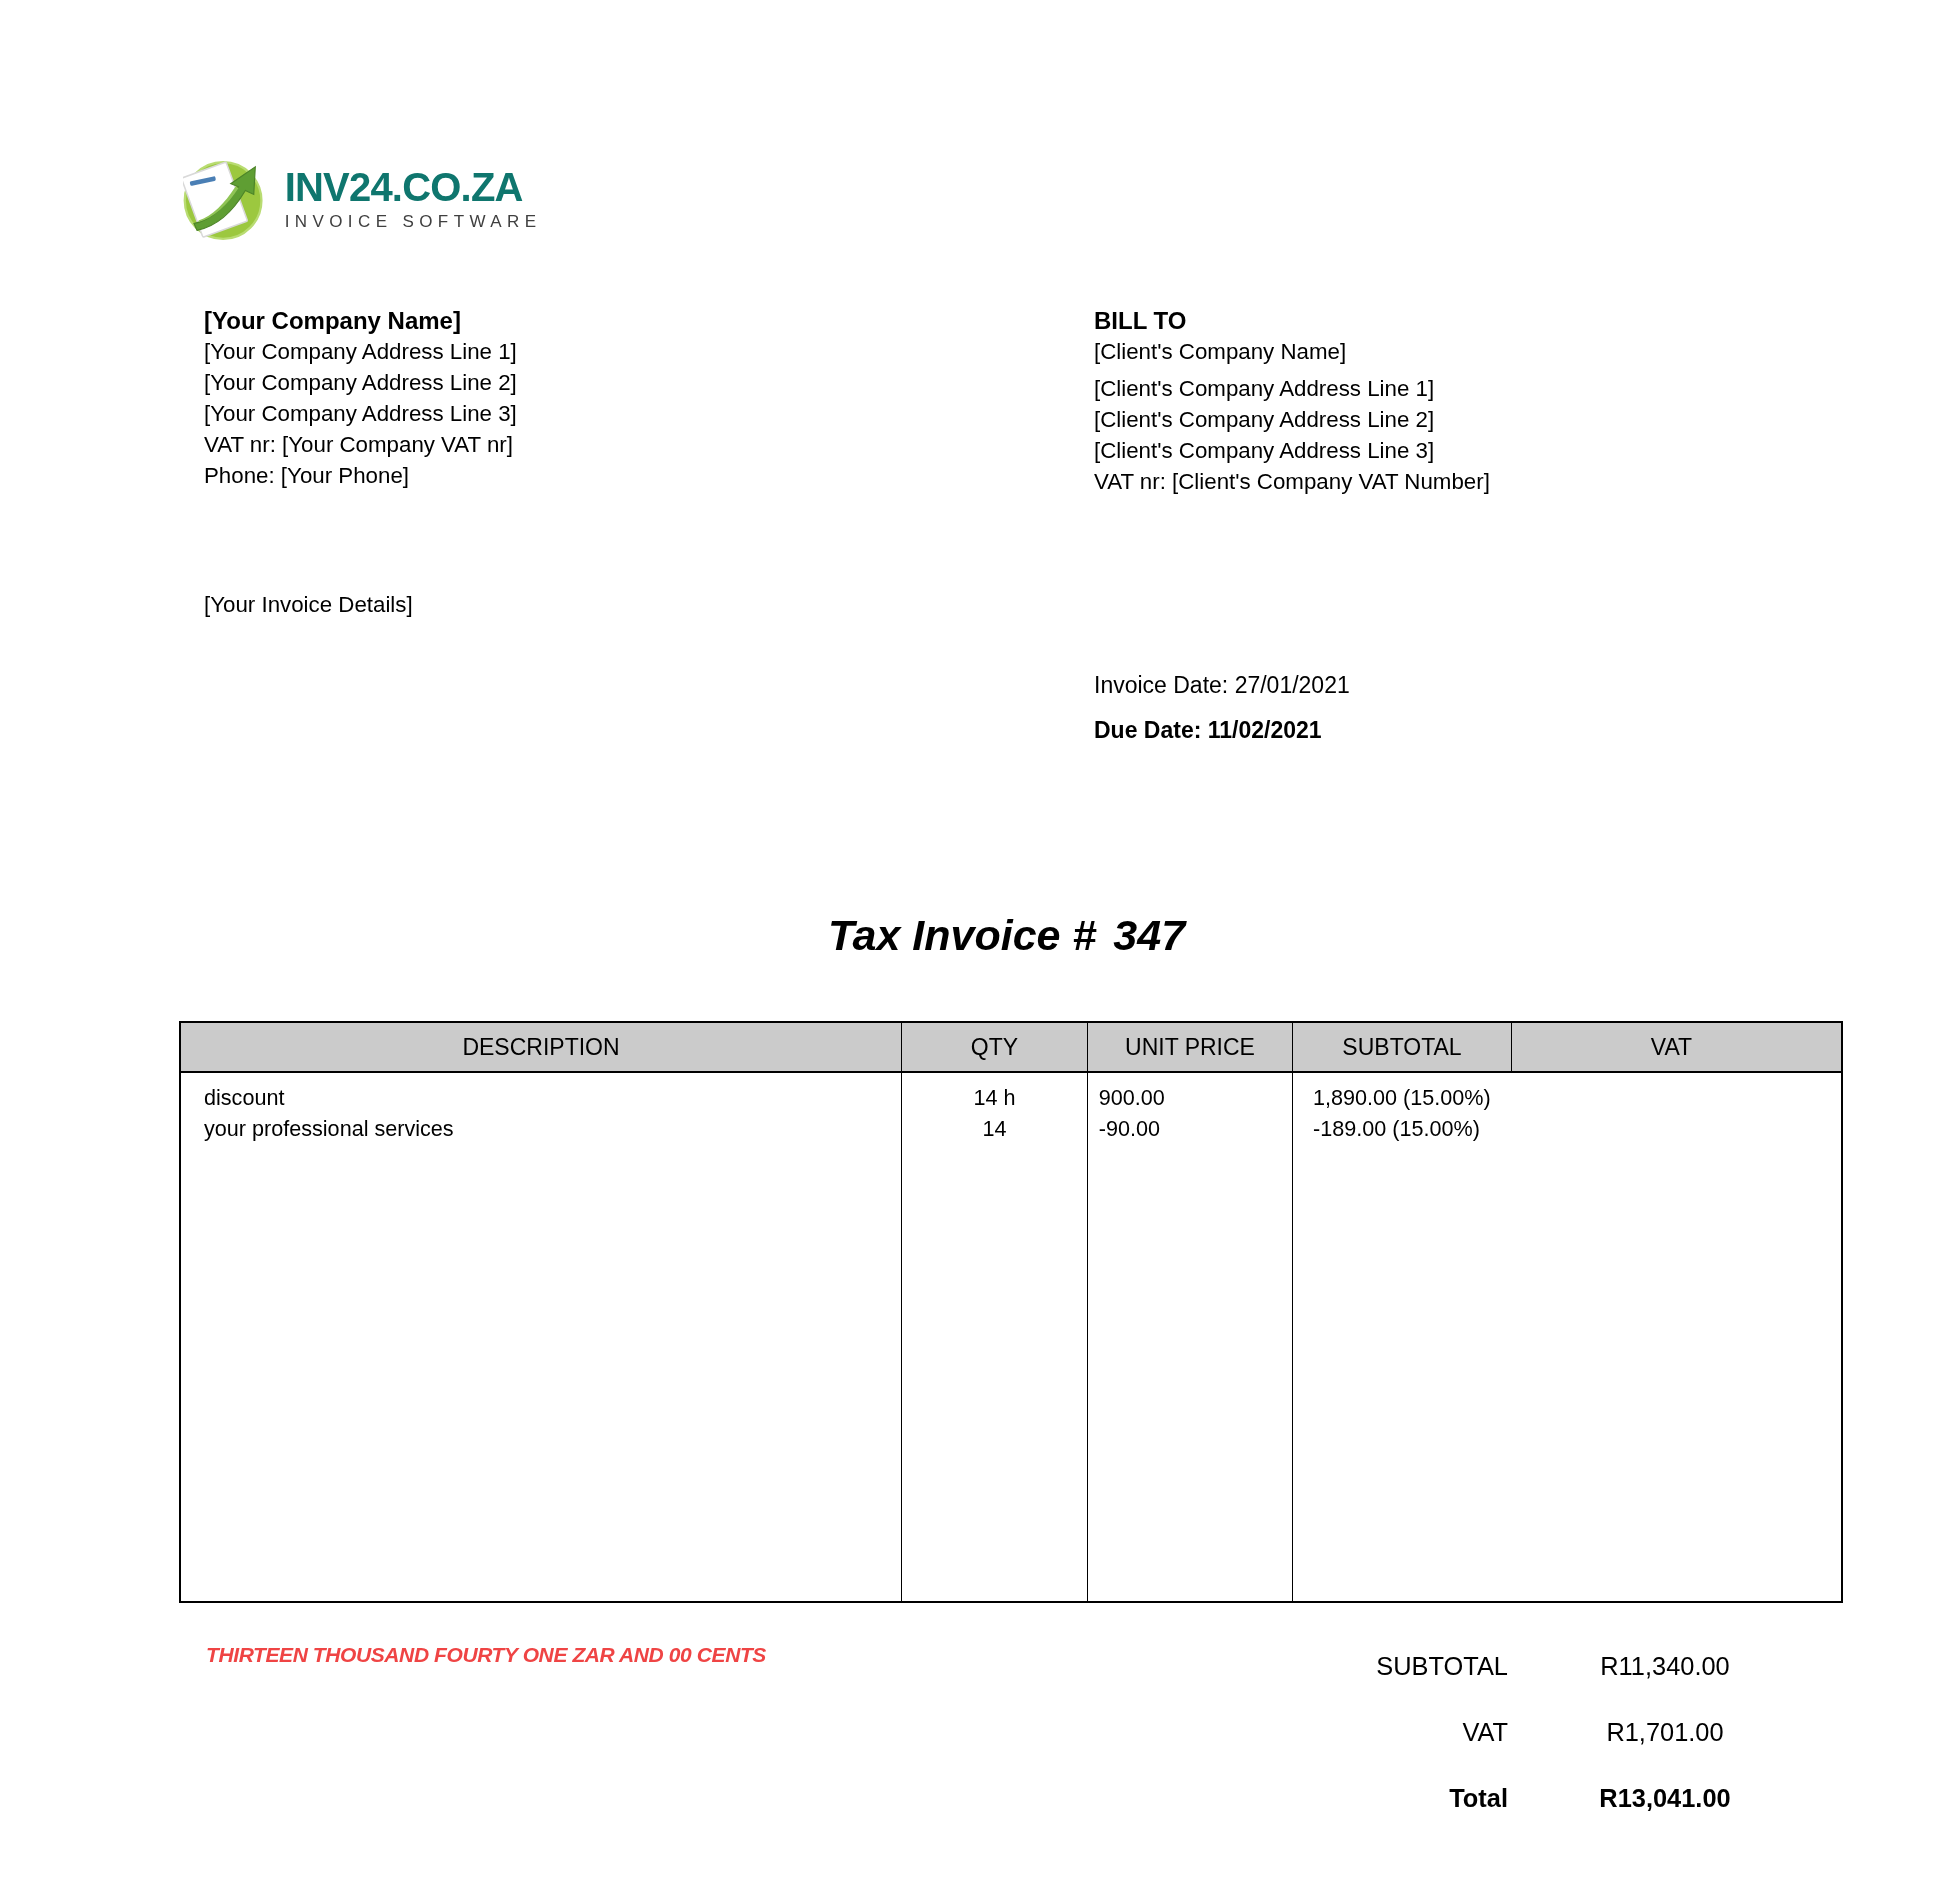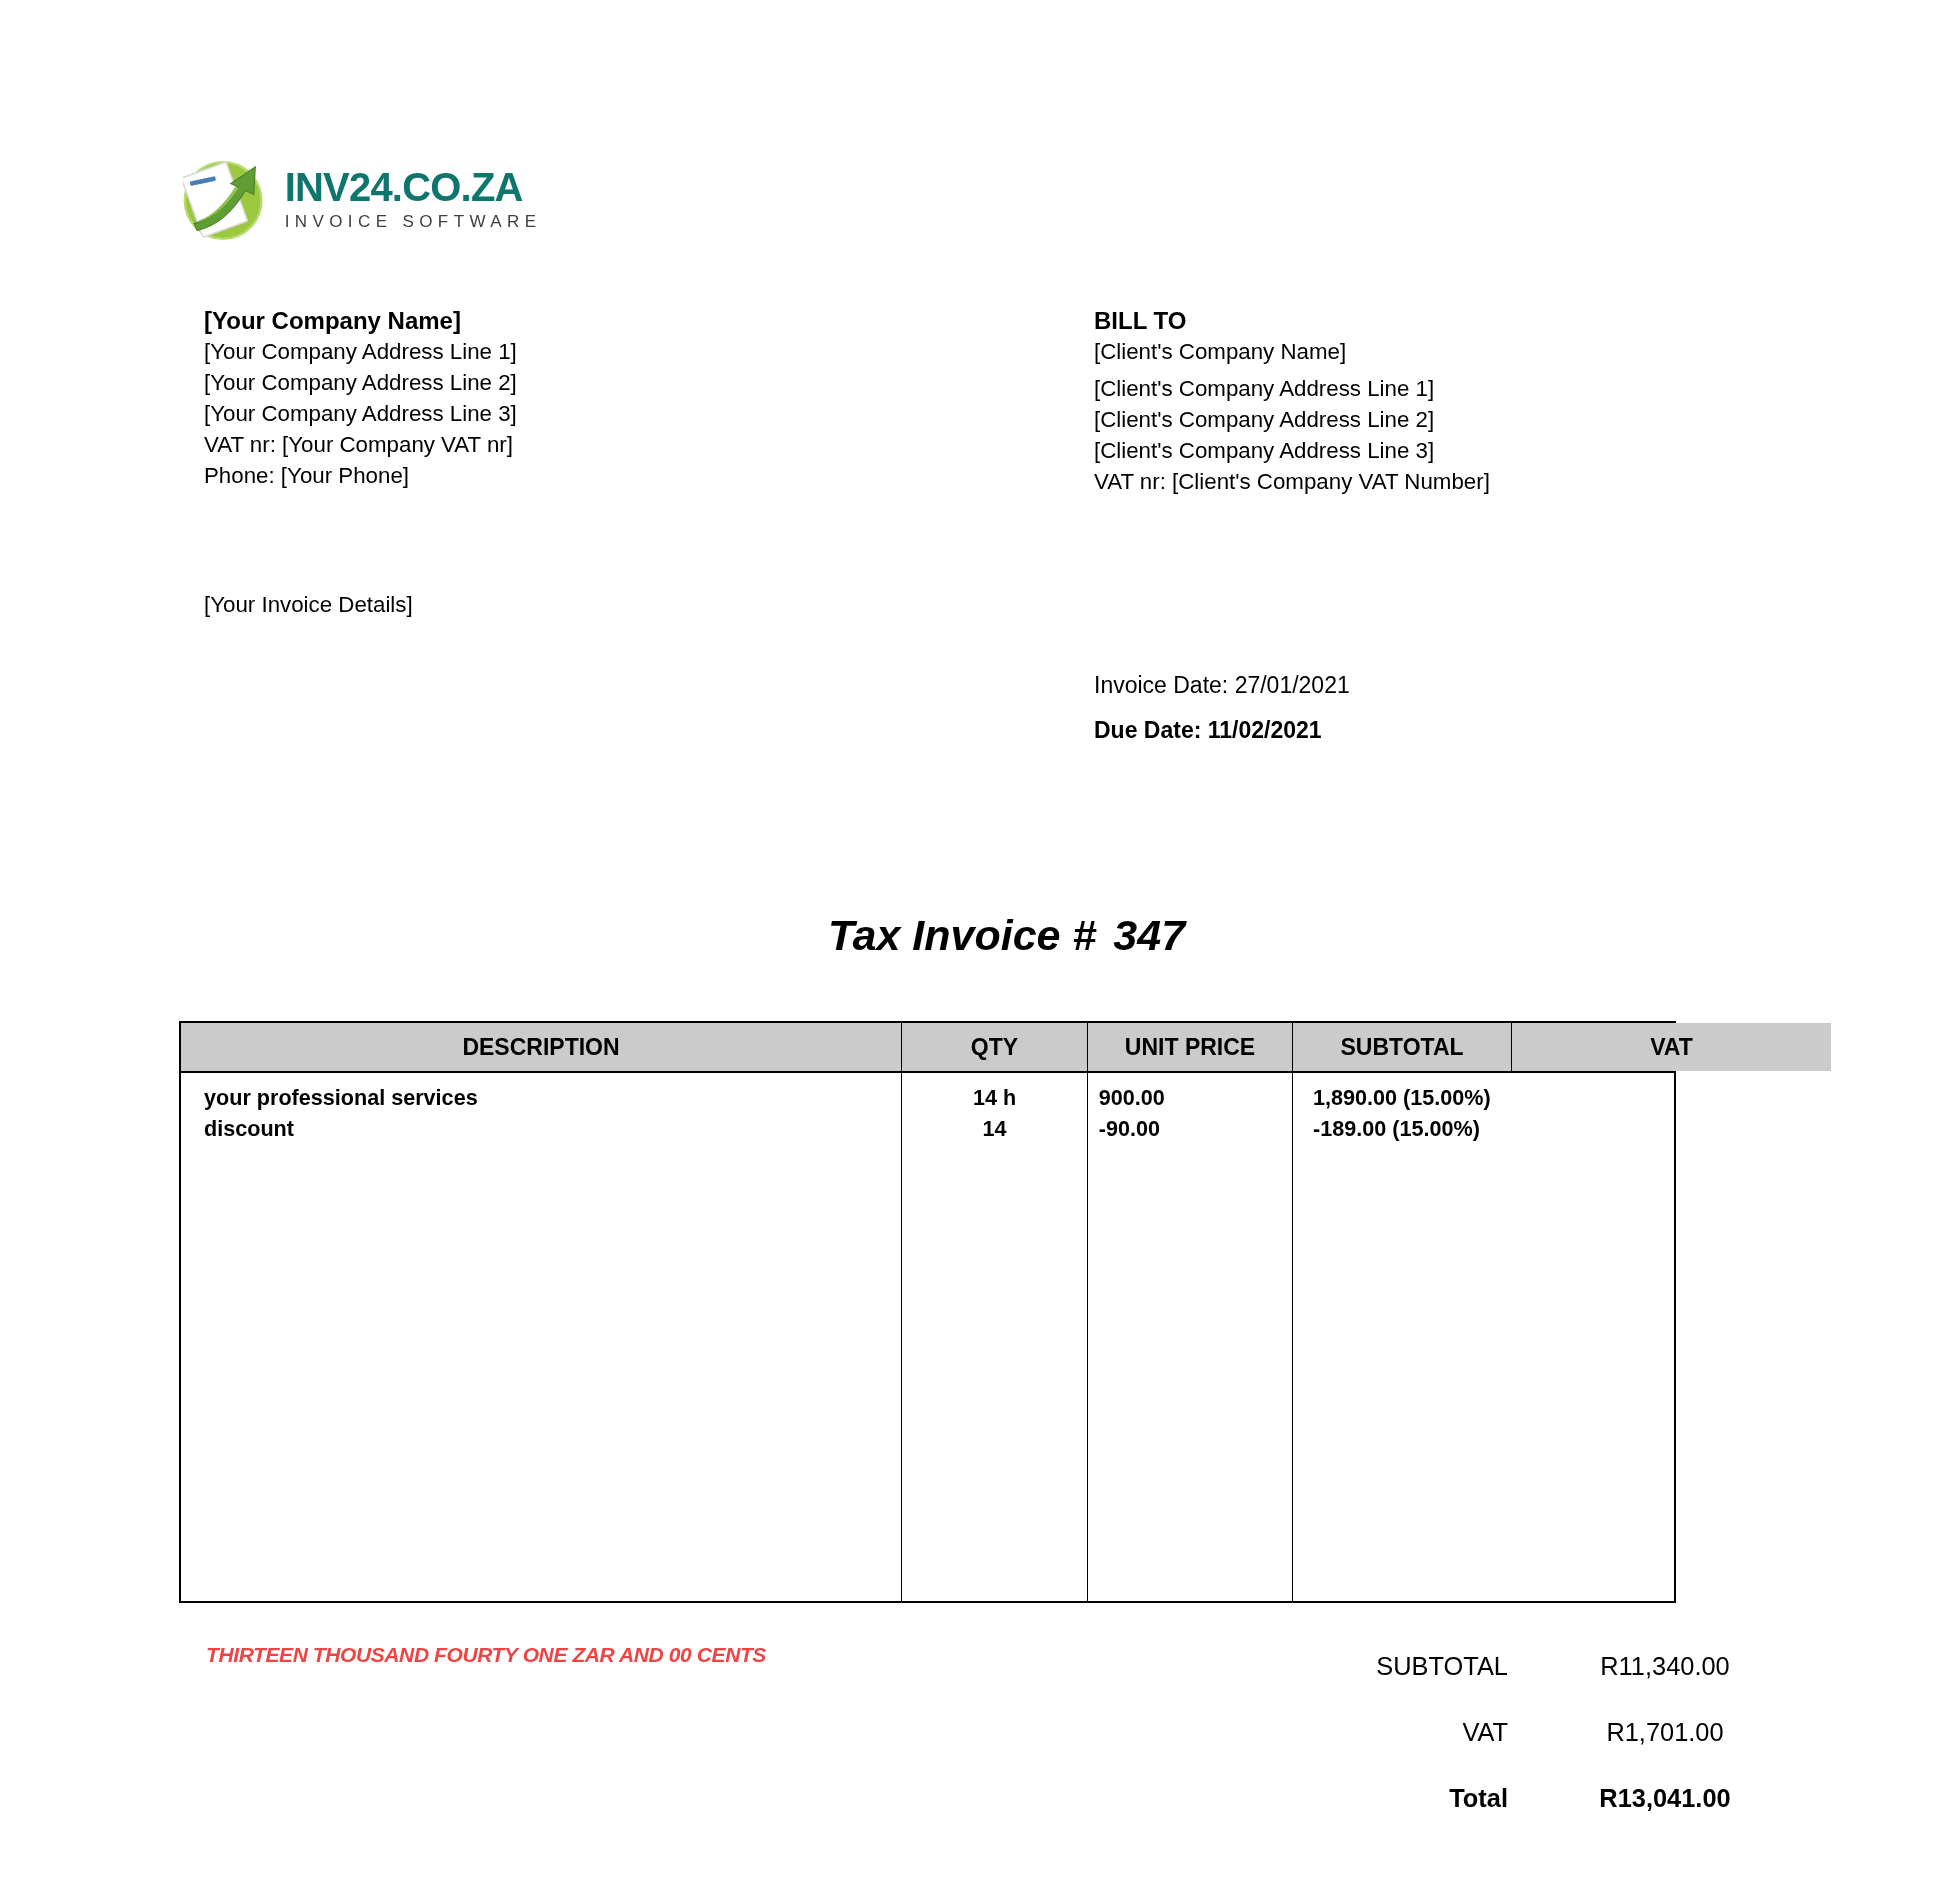--- a/index.html
+++ b/index.html
@@ -33,21 +33,21 @@
   .due-line { font-weight: bold; }
 
   
   .invoice-title {
     position: absolute; left: 179px; top: 911px; width: 1655px;
     text-align: center; font-size: 43px; font-style: italic; font-weight: 600;
   }
   .invoice-number { margin-left: 17px; }
 
   
-  .invoice-table { position: absolute; left: 179px; top: 1021px; width: 1497px; font-weight: bold; }
+  .invoice-table { position: absolute; left: 179px; top: 1021px; width: 1664px; }
   .t-header {
     display: grid;
     grid-template-columns: 721px 186px 205px 219px 319px;
     border: 2.3px solid #000;
     background: #cbcbcb;
   }
   .t-header .hcell {
     text-align: center; font-size: 23px; padding: 10.8px 0 10px 0;
     border-right: 1.5px solid #000; background: #cbcbcb;
   }
@@ -135,22 +135,22 @@
   <div class="invoice-table">
     <div class="t-header">
       <div class="hcell">DESCRIPTION</div>
       <div class="hcell">QTY</div>
       <div class="hcell">UNIT PRICE</div>
       <div class="hcell">SUBTOTAL</div>
       <div class="hcell">VAT</div>
     </div>
     <div class="t-body">
       <div class="bcell col-desc">
+        <div>discount</div>
         <div>your professional services</div>
-        <div>discount</div>
       </div>
       <div class="bcell col-qty">
         <div>14 h</div>
         <div>14</div>
       </div>
       <div class="bcell col-unit">
         <div>900.00</div>
         <div>-90.00</div>
       </div>
       <div class="bcell col-vat">

